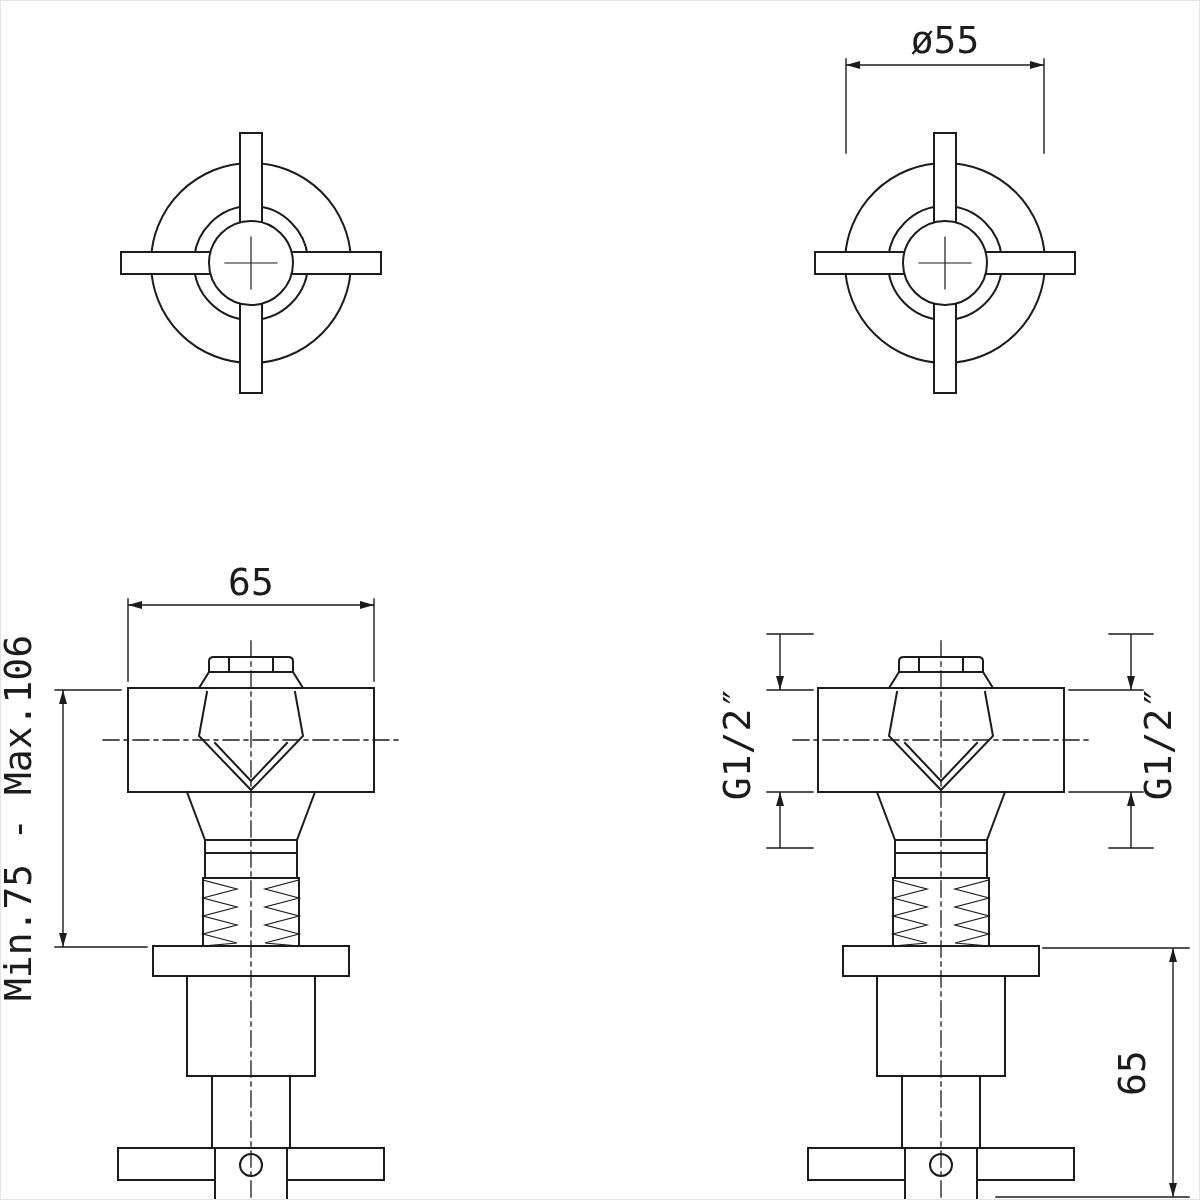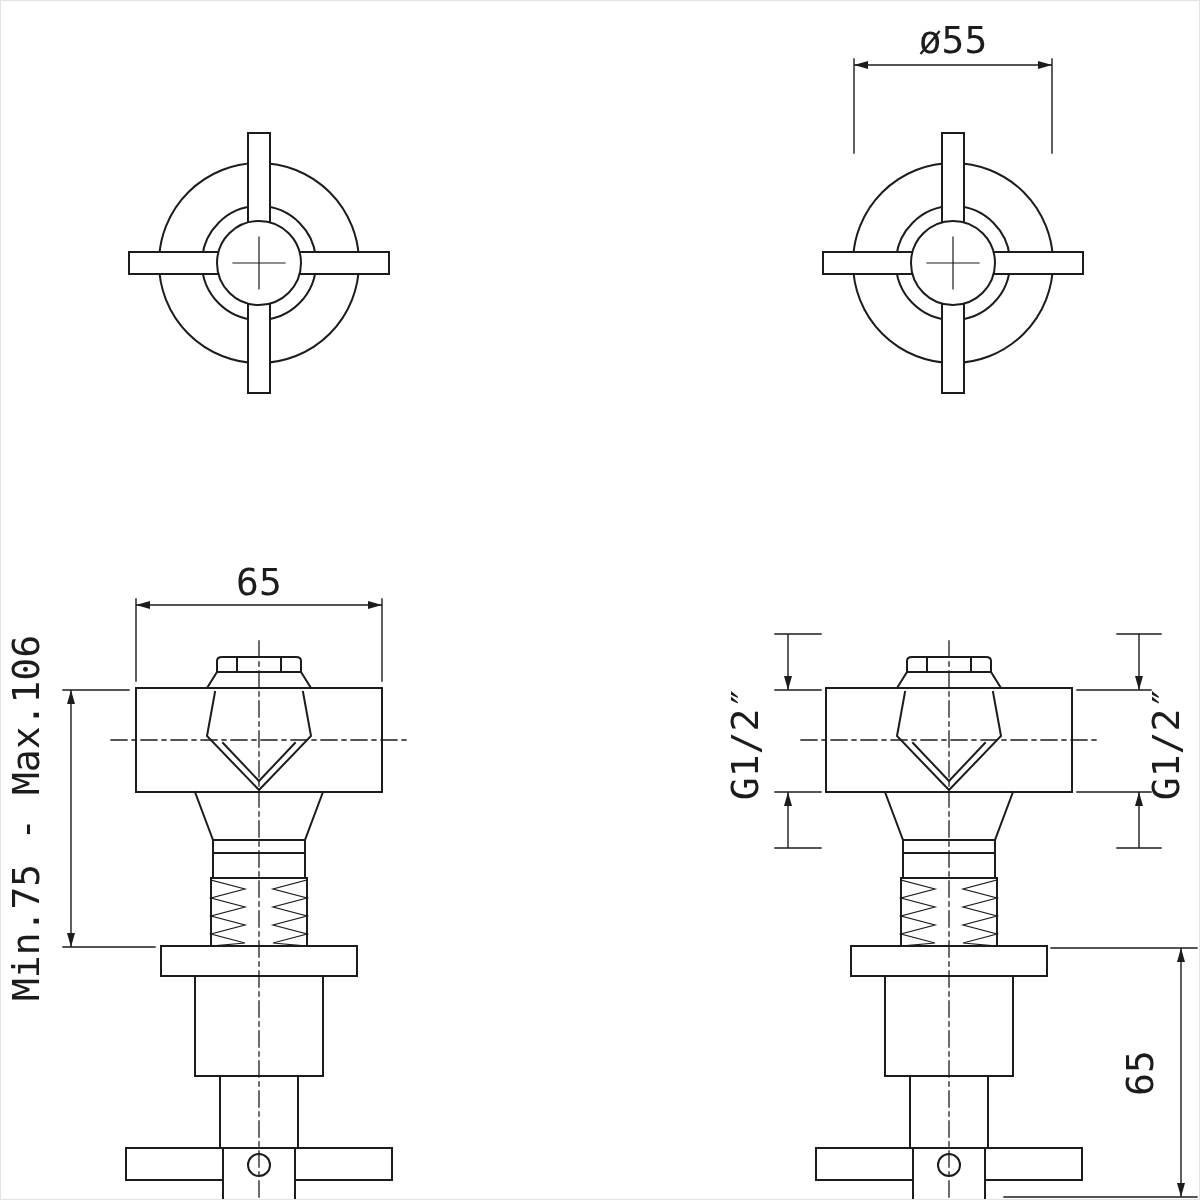--- a/index.html
+++ b/index.html
@@ -1,21 +1,20 @@
 <!DOCTYPE html>
 <html><head>
 <meta charset="utf-8">
 <style>
   html, body { margin: 0; padding: 0; background: #ffffff; }
   .page {
     width: 1200px; height: 1200px; box-sizing: border-box;
     background: #ffffff; border: 1px solid #e3e3e3;
     position: relative; overflow: hidden;
     font-family: "DejaVu Sans Mono", monospace;
-    padding-left: 8px;
   }
   svg { display: block; }
   svg text {
     font-family: "DejaVu Sans Mono", monospace;
     font-size: 38px;
     fill: #1c1c1c;
     stroke: none;
     text-anchor: middle;
   }
   .cl  { stroke-width: 1.3; stroke-dasharray: 16 5 4 5; }

